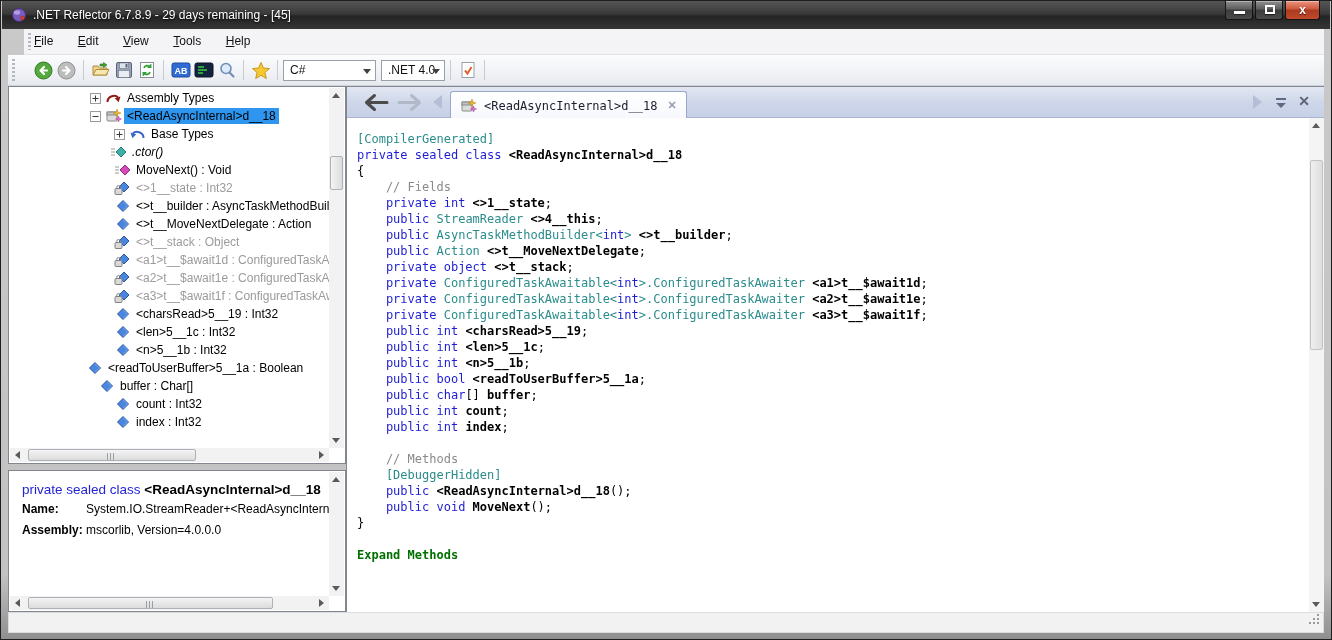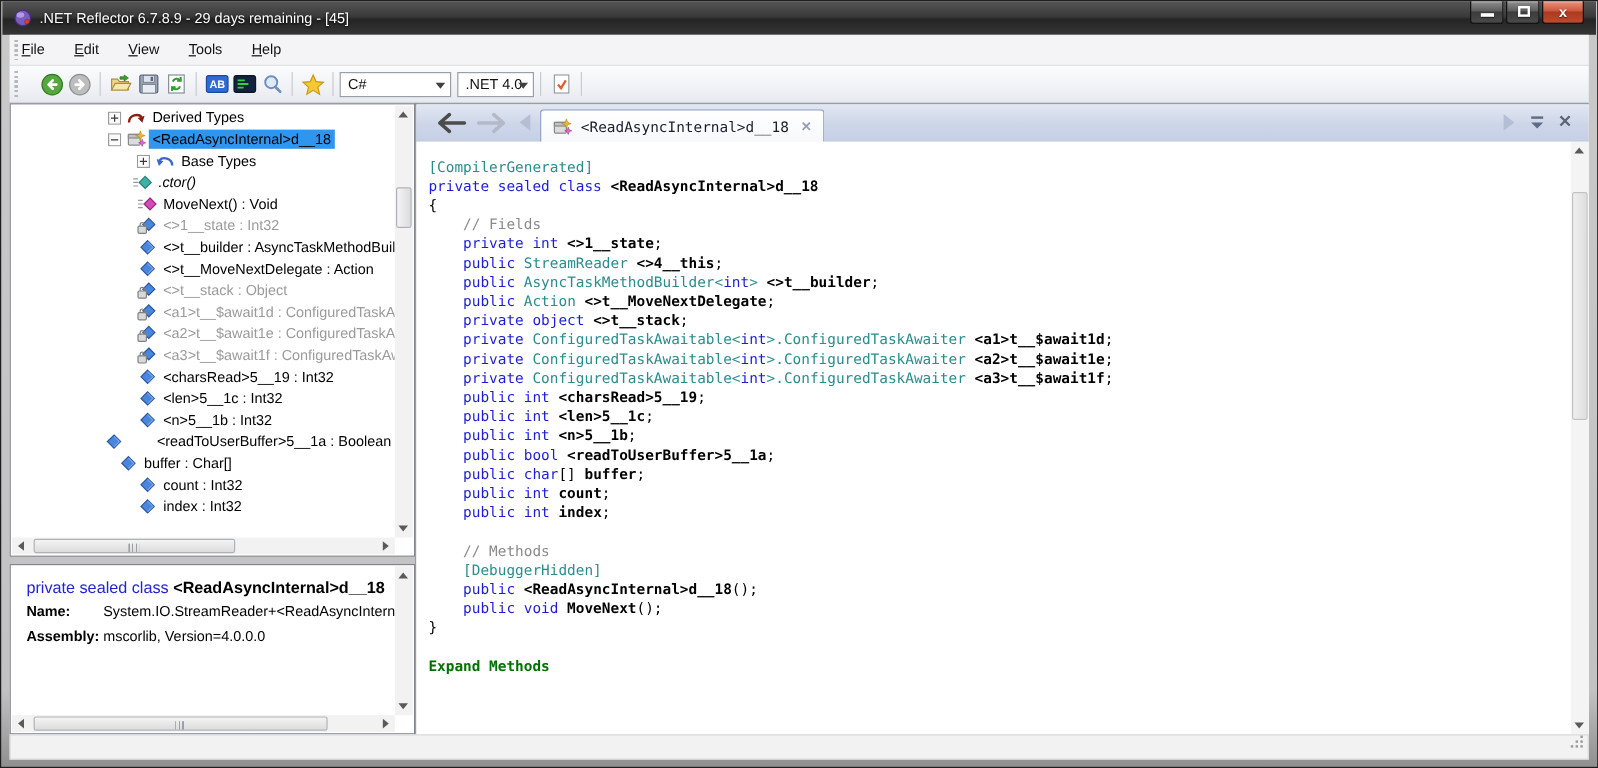--- a/index.html
+++ b/index.html
@@ -29,21 +29,21 @@
   }
   .cap-close {
     width:35px;
     background:linear-gradient(180deg,#ea9581 0%,#cf573c 45%,#ab3a20 50%,#c04a2c 100%);
   }
   .glyph-min { position:absolute; left:8px; bottom:5px; width:11px; height:3px; background:#fff; box-shadow:0 1px 1px #222; }
   .glyph-max { position:absolute; left:9px; top:4px; width:10px; height:9px; border:2px solid #fff; box-shadow:0 1px 1px #222; }
   .glyph-close { position:absolute; left:0; top:0; width:100%; text-align:center; line-height:18px; font-weight:bold; font-size:12px; color:#fff; text-shadow:0 1px 1px #411; }
   
   .menubar {
-    position:absolute; left:7px; right:7px; top:28px; height:26px;
+    position:absolute; left:23px; right:7px; top:28px; height:26px;
     background:#f4f4f7; border-bottom:1px solid #e2e2e6;
   }
   .grip {
     position:absolute; left:4px; top:4px; bottom:4px; width:3px;
     background:repeating-linear-gradient(180deg,#b4b7bd 0 2px,transparent 2px 4px);
   }
   .menu-item { display:inline-block; padding:0 10px; line-height:25px; font-size:12px; color:#111; }
   .menu-item:first-of-type { margin-left:16px; }
   .menu-item::first-letter { text-decoration:underline; }
   
@@ -277,21 +277,21 @@
               <rect x="0.5" y="0.5" width="10" height="10" fill="#fcfcfc" stroke="#9b9b9b"></rect>
               <path d="M2.5 5.5 h6 M5.5 2.5 v6" stroke="#3a3a3a"></path>
             </svg>
           </span>
           <span class="t-icon">
             <svg width="17" height="16">
               <path d="M2.5 12 C2.5 5.5 10.5 4.5 13 7.5" fill="none" stroke="#8e1c10" stroke-width="2"></path>
               <path d="M15.5 6.5 L9.8 8.3 L13.6 12.3 Z" fill="#8e1c10"></path>
             </svg>
           </span>
-          <span class="lbl">Derived Types</span>
+          <span class="lbl">Assembly Types</span>
         </div>
         <div class="tree-row selected" style="padding-left: 80px;">
           <span class="expander">
             <svg width="11" height="11">
               <rect x="0.5" y="0.5" width="10" height="10" fill="#fcfcfc" stroke="#9b9b9b"></rect>
               <path d="M2.5 5.5 h6" stroke="#3a3a3a"></path>
             </svg>
           </span>
           <span class="t-icon">
             <svg width="18" height="16">
@@ -424,21 +424,21 @@
         </div>
         <div class="tree-row" style="padding-left: 104px;">
           <span class="t-icon">
             <svg width="18" height="16">
               <path d="M9 2.5 L14.5 8 L9 13.5 L3.5 8 Z" fill="#4a86dd" stroke="#2a55a0"></path>
               <path d="M9 3.6 L13.5 8 L9 12.4" fill="none" stroke="#8cb6f2" opacity="0.7"></path>
             </svg>
           </span>
           <span class="lbl">&lt;n&gt;5__1b : Int32</span>
         </div>
-        <div class="tree-row" style="padding-left: 76px; justify-content: space-between;">
+        <div class="tree-row" style="padding-left: 76px;">
           <span class="t-icon">
             <svg width="18" height="16">
               <path d="M9 2.5 L14.5 8 L9 13.5 L3.5 8 Z" fill="#4a86dd" stroke="#2a55a0"></path>
               <path d="M9 3.6 L13.5 8 L9 12.4" fill="none" stroke="#8cb6f2" opacity="0.7"></path>
             </svg>
           </span>
           <span class="lbl">&lt;readToUserBuffer&gt;5__1a : Boolean</span>
         </div>
         <div class="tree-row" style="padding-left: 88px;">
           <span class="t-icon">

